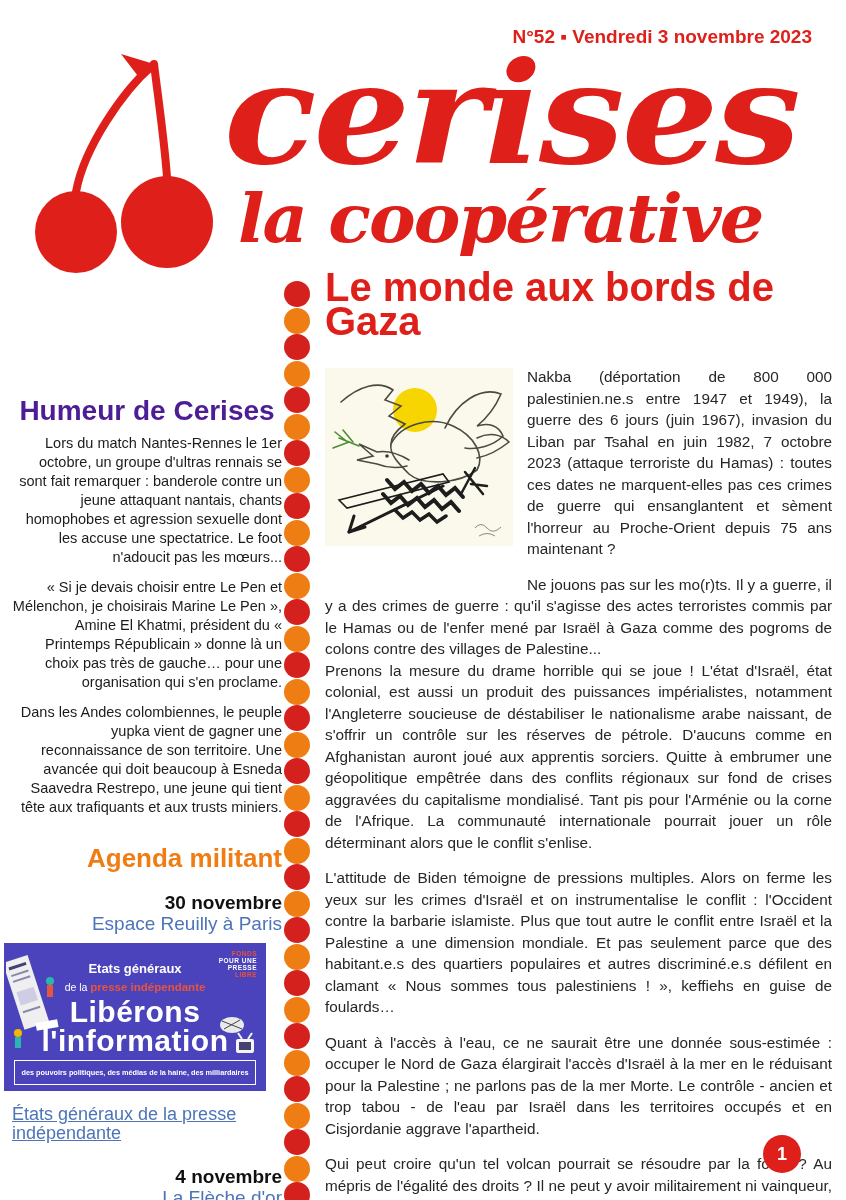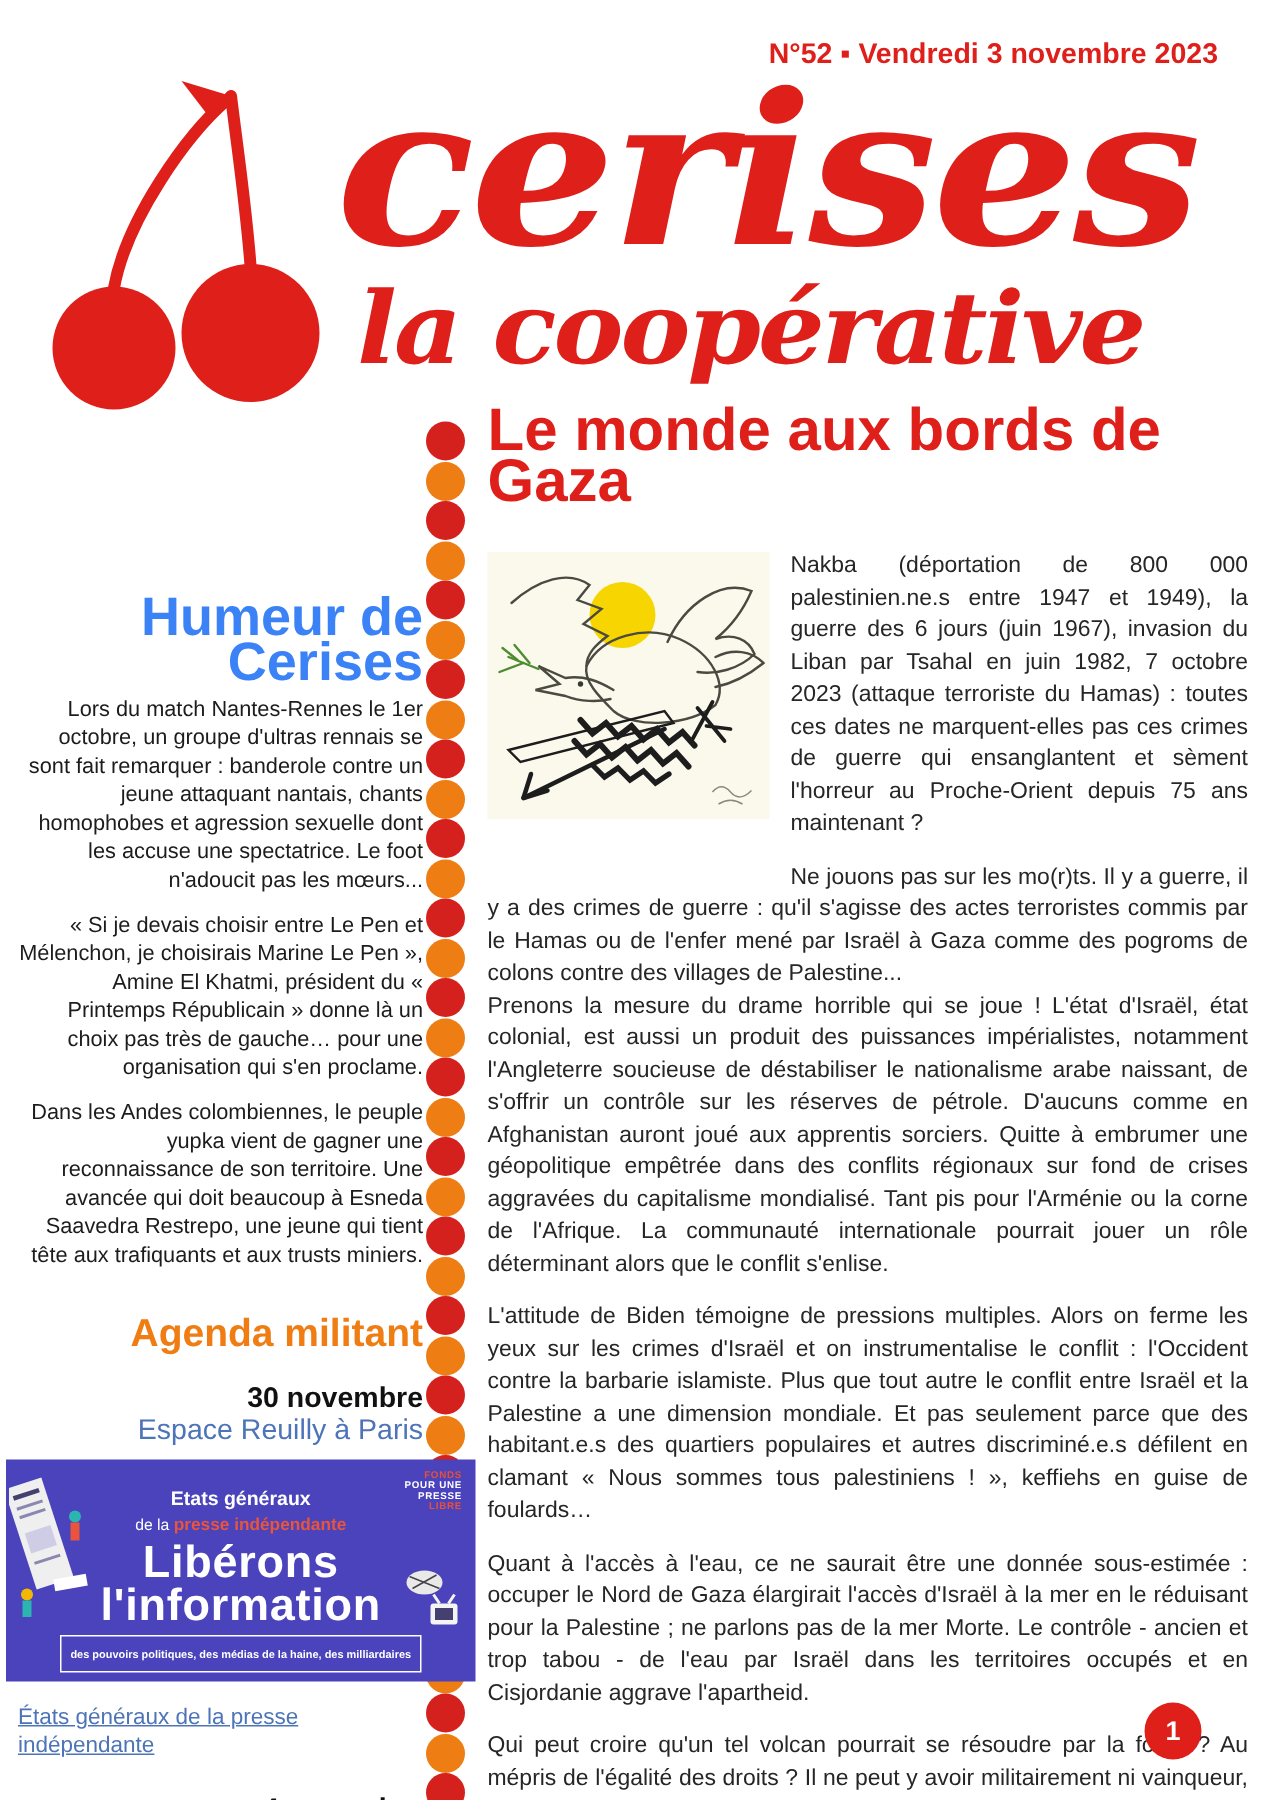--- a/index.html
+++ b/index.html
@@ -17,32 +17,32 @@
   .logo-subtitle{position:absolute;left:238px;top:184px;font-family:"DejaVu Serif",serif;
               font-style:italic;font-weight:bold;font-size:70px;line-height:1;color:#de1f1a;
               letter-spacing:-2px;transform:scaleY(.95);}
 
   
   .dots{position:absolute;left:284px;top:281px;width:26px;display:flex;flex-direction:column;}
   .dots .dot{width:26px;height:26px;border-radius:50%;margin-bottom:.5px;flex:none;}
 
   
   .sidebar{position:absolute;left:12px;top:396px;width:270px;text-align:right;font-size:14.5px;line-height:19px;color:#1c1c1c;}
-  .humeur-title{margin:0 0 8px 0;font-size:36px;line-height:30px;color:#3b82f6;font-weight:bold;}
+  .humeur-title{margin:0 0 8px 0;font-size:28px;line-height:30px;color:#4c1d95;font-weight:bold;text-align:center;}
   .agenda-title{margin:26px 0 20px 0;font-size:26px;line-height:30px;color:#ef7d13;font-weight:bold;}
   .sidebar p{margin:0 0 11px 0;}
   .event-date{font-size:19px;font-weight:bold;color:#111;margin-top:18px;}
   .event-venue{font-size:19px;color:#4d74b8;margin-top:2px;}
-  .side-link{display:block;color:#4d74b8;text-decoration:underline;font-size:15px;cursor:pointer;}
+  .side-link{display:block;color:#4d74b8;text-decoration:underline;font-size:18px;cursor:pointer;}
   .link-left{text-align:left;margin-top:14px;}
   .link-right{text-align:right;margin-top:2px;}
   .ev2{margin-top:24px;}
 
   
-  .poster{position:relative;margin:10px 0 0 -8px;width:313px;height:148px;background:#4a43bb;
+  .poster{position:relative;margin:10px 0 0 -8px;width:262px;height:148px;background:#4a43bb;
           overflow:hidden;text-align:center;cursor:pointer;}
   .poster-logo{position:absolute;top:7px;right:9px;text-align:right;font-size:6.5px;line-height:7px;font-weight:bold;letter-spacing:.5px;}
   .pl-red{color:#e8503c;} .pl-white{color:#fff;}
   .poster-kicker{margin-top:16px;font-size:13px;font-weight:bold;color:#fff;}
   .poster-kicker2{font-size:10.5px;color:#fff;}
   .poster-kicker2 .pk-accent{color:#e8543c;font-weight:bold;font-size:11.5px;}
   .poster-title1,.poster-title2{font-size:30px;line-height:29px;font-weight:bold;color:#fff;letter-spacing:.5px;}
   .poster-tagline{display:inline-block;margin-top:5px;padding:2px 6px;border:1px solid #fff;
                   font-size:7.3px;font-weight:bold;color:#fff;}
   .poster svg{position:absolute;}

